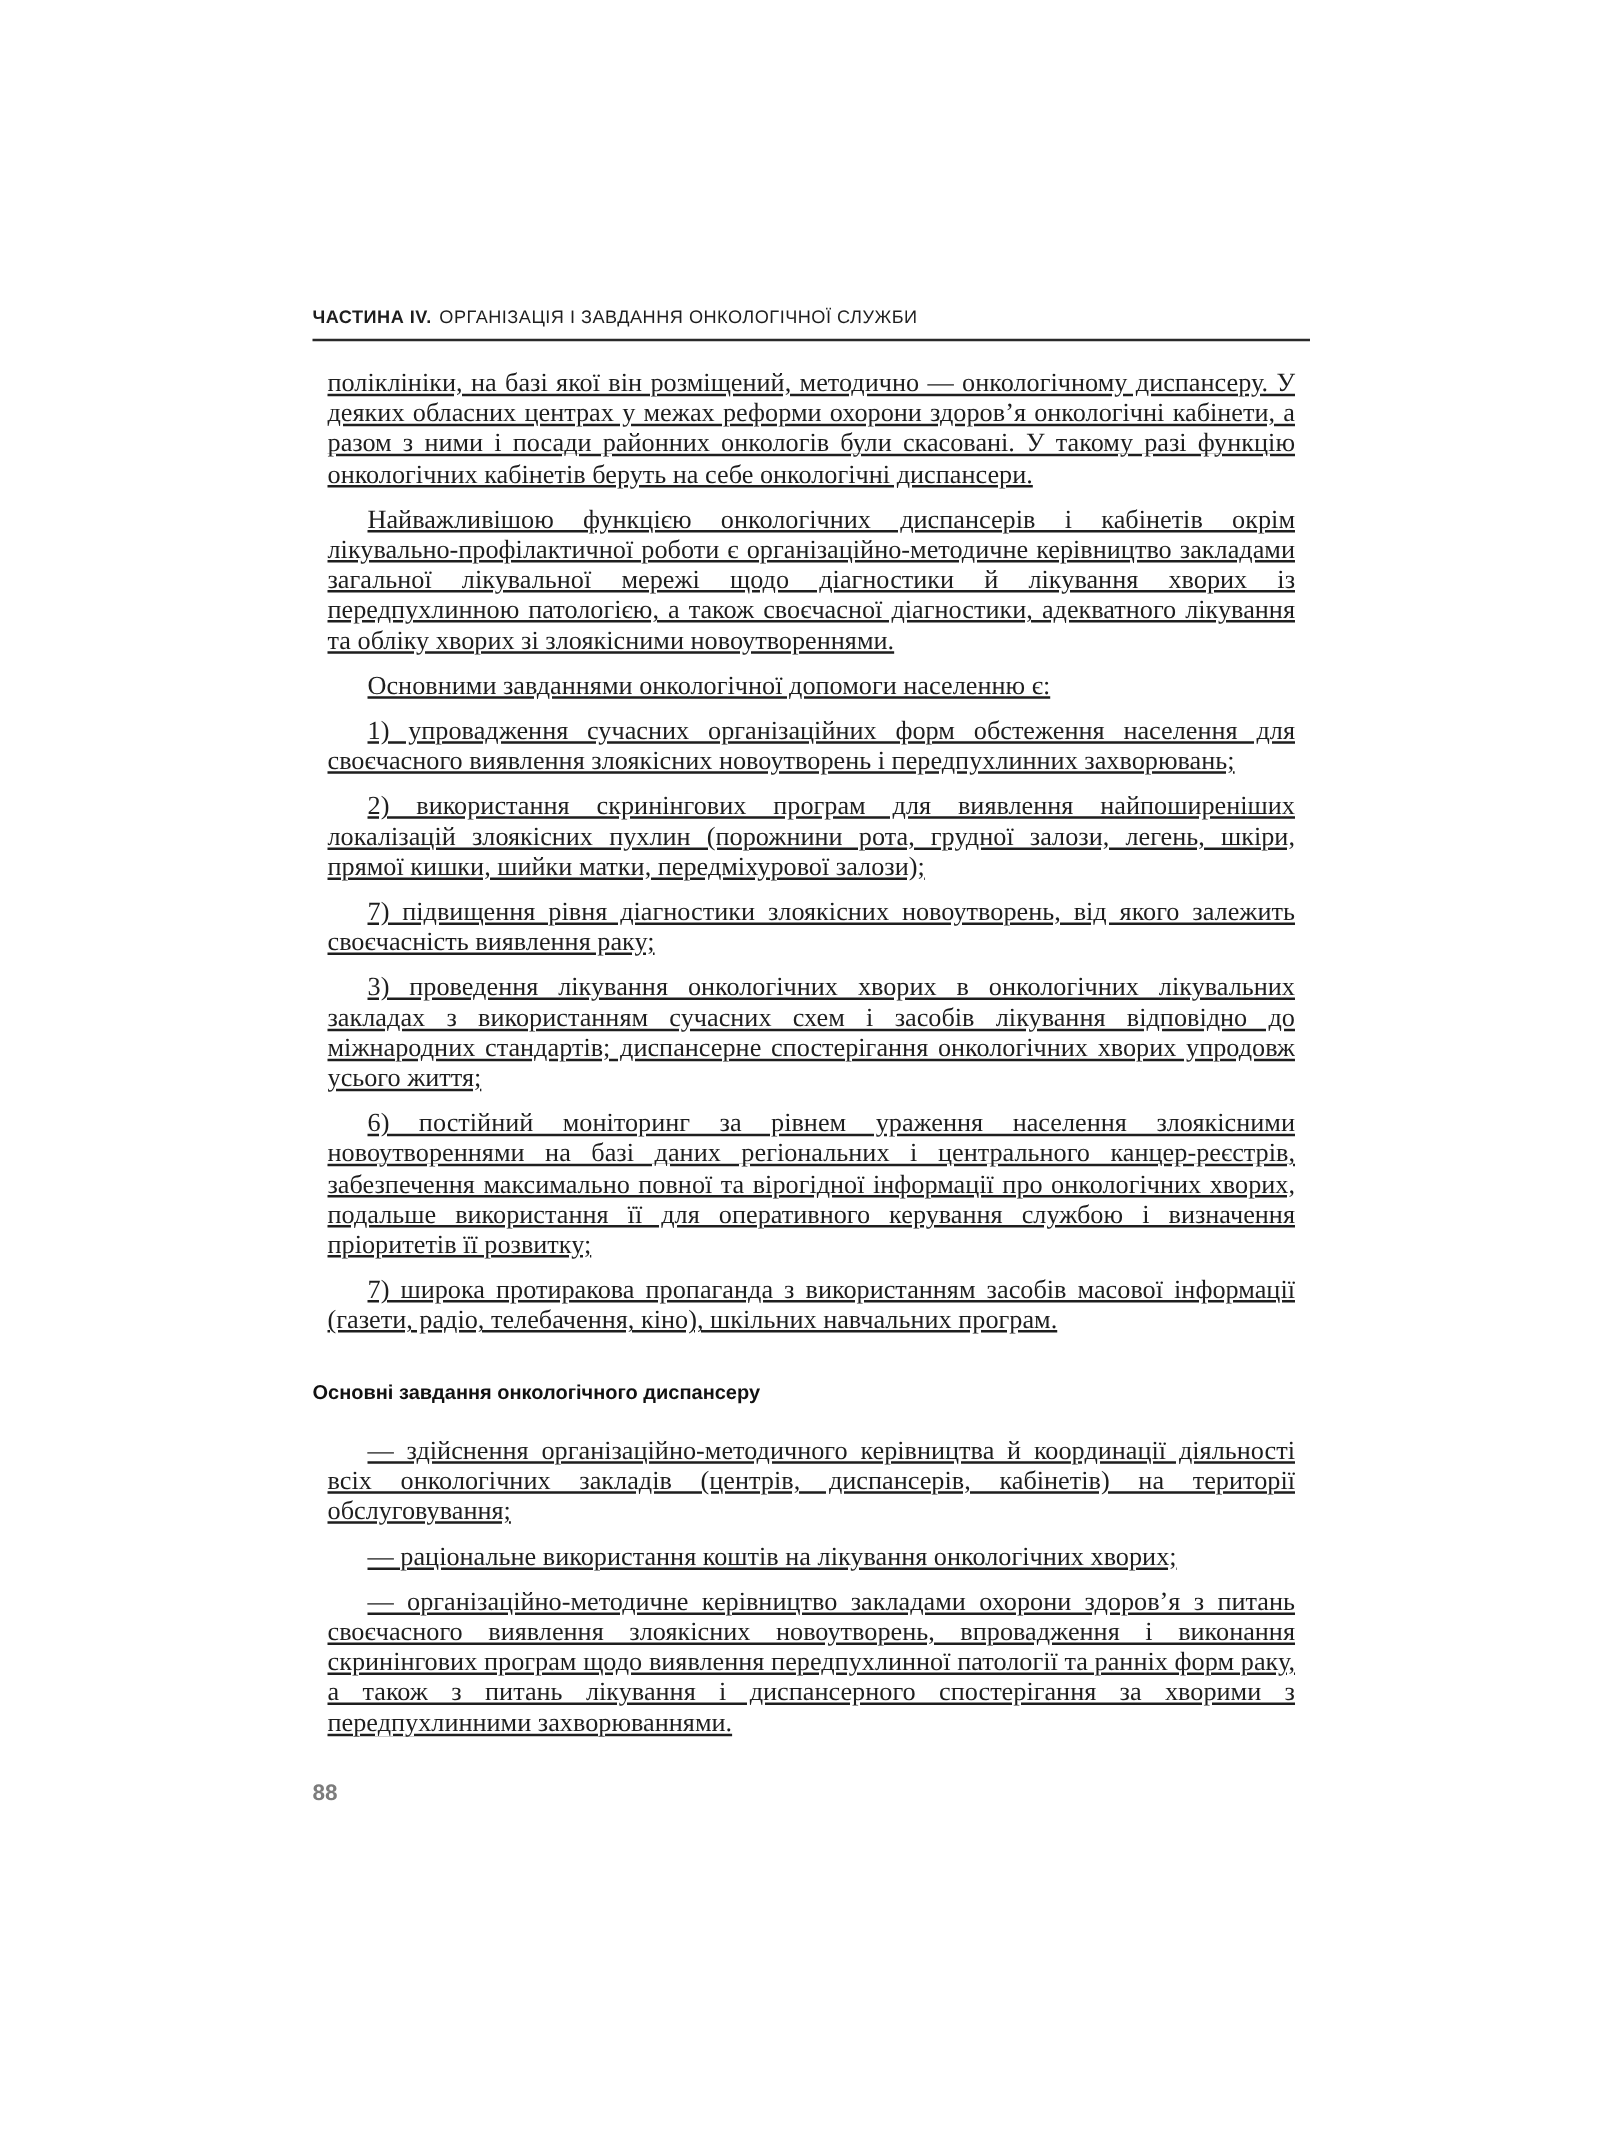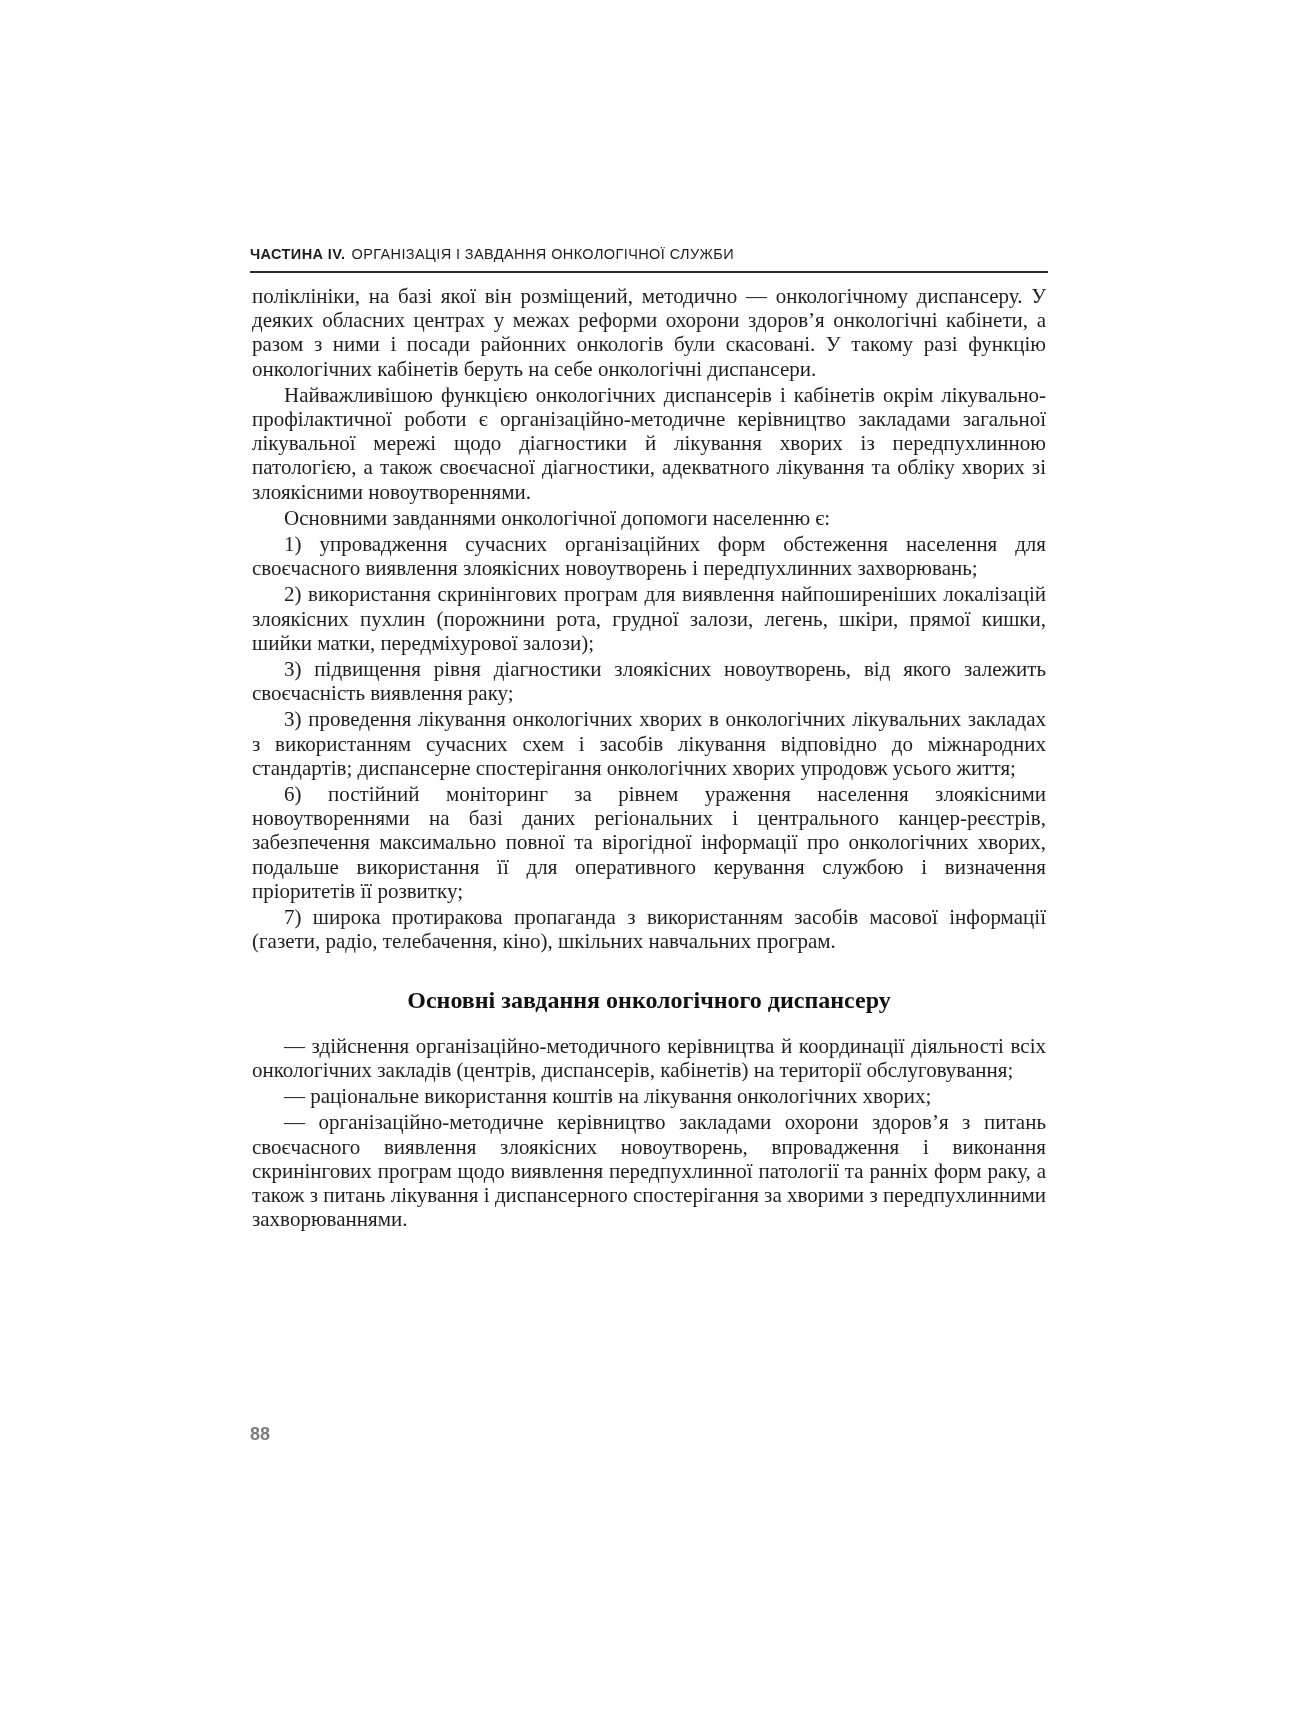--- a/index.html
+++ b/index.html
@@ -43,31 +43,31 @@
     left: 250px;
     top: 282px;
     width: 798px;
     font-family: "Liberation Serif", serif;
     font-size: 21px;
     line-height: 24.2px;
     text-align: justify;
     color: #1e1e1e;
   }
   .body-text p {
-    margin: 2px;
+    margin: 12px;
     padding: 0;
+    text-decoration: underline;
   }
   .body-text p.indent {
     text-indent: 32px;
   }
   .section-heading {
-    font-family: Liberation Serif, serif;
+    font-family: Liberation Sans, sans-serif;
     font-weight: bold;
-    font-size: 24px;
-    text-align: center;
+    font-size: 16px;
     text-indent: 0;
     margin: 35px 0 21px 0;
     color: #111111;
   }
   .page-number {
     position: absolute;
     left: 250px;
     top: 1424px;
     font-family: "Liberation Sans", sans-serif;
     font-weight: bold;
@@ -85,21 +85,21 @@
   </header>
 
   <div class="header-rule"></div>
 
   <main class="body-text">
     <p>поліклініки, на базі якої він розміщений, методично — онкологічному диспансеру. У деяких обласних центрах у межах реформи охорони здоров’я онкологічні кабінети, а разом з ними і посади районних онкологів були скасовані. У такому разі функцію онкологічних кабінетів беруть на себе онкологічні диспансери.</p>
     <p class="indent">Найважливішою функцією онкологічних диспансерів і кабінетів окрім лікувально-профілактичної роботи є організаційно-методичне керівництво закладами загальної лікувальної мережі щодо діагностики й лікування хворих із передпухлинною патологією, а також своєчасної діагностики, адекватного лікування та обліку хворих зі злоякісними новоутвореннями.</p>
     <p class="indent">Основними завданнями онкологічної допомоги населенню є:</p>
     <p class="indent">1) упровадження сучасних організаційних форм обстеження населення для своєчасного виявлення злоякісних новоутворень і передпухлинних захворювань;</p>
     <p class="indent">2) використання скринінгових програм для виявлення найпоширеніших локалізацій злоякісних пухлин (порожнини рота, грудної залози, легень, шкіри, прямої кишки, шийки матки, передміхурової залози);</p>
-    <p class="indent">3) підвищення рівня діагностики злоякісних новоутворень, від якого залежить своєчасність виявлення раку;</p>
+    <p class="indent">7) підвищення рівня діагностики злоякісних новоутворень, від якого залежить своєчасність виявлення раку;</p>
     <p class="indent">3) проведення лікування онкологічних хворих в онкологічних лікувальних закладах з використанням сучасних схем і засобів лікування відповідно до міжнародних стандартів; диспансерне спостерігання онкологічних хворих упродовж усього життя;</p>
     <p class="indent">6) постійний моніторинг за рівнем ураження населення злоякісними новоутвореннями на базі даних регіональних і центрального канцер-реєстрів, забезпечення максимально повної та вірогідної інформації про онкологічних хворих, подальше використання її для оперативного керування службою і визначення пріоритетів її розвитку;</p>
     <p class="indent">7) широка протиракова пропаганда з використанням засобів масової інформації (газети, радіо, телебачення, кіно), шкільних навчальних програм.</p>
 
     <h2 class="section-heading">Основні завдання онкологічного диспансеру</h2>
 
     <p class="indent">— здійснення організаційно-методичного керівництва й координації діяльності всіх онкологічних закладів (центрів, диспансерів, кабінетів) на території обслуговування;</p>
     <p class="indent">— раціональне використання коштів на лікування онкологічних хворих;</p>
     <p class="indent">— організаційно-методичне керівництво закладами охорони здоров’я з питань своєчасного виявлення злоякісних новоутворень, впровадження і виконання скринінгових програм щодо виявлення передпухлинної патології та ранніх форм раку, а також з питань лікування і диспансерного спостерігання за хворими з передпухлинними захворюваннями.</p>
   </main>

